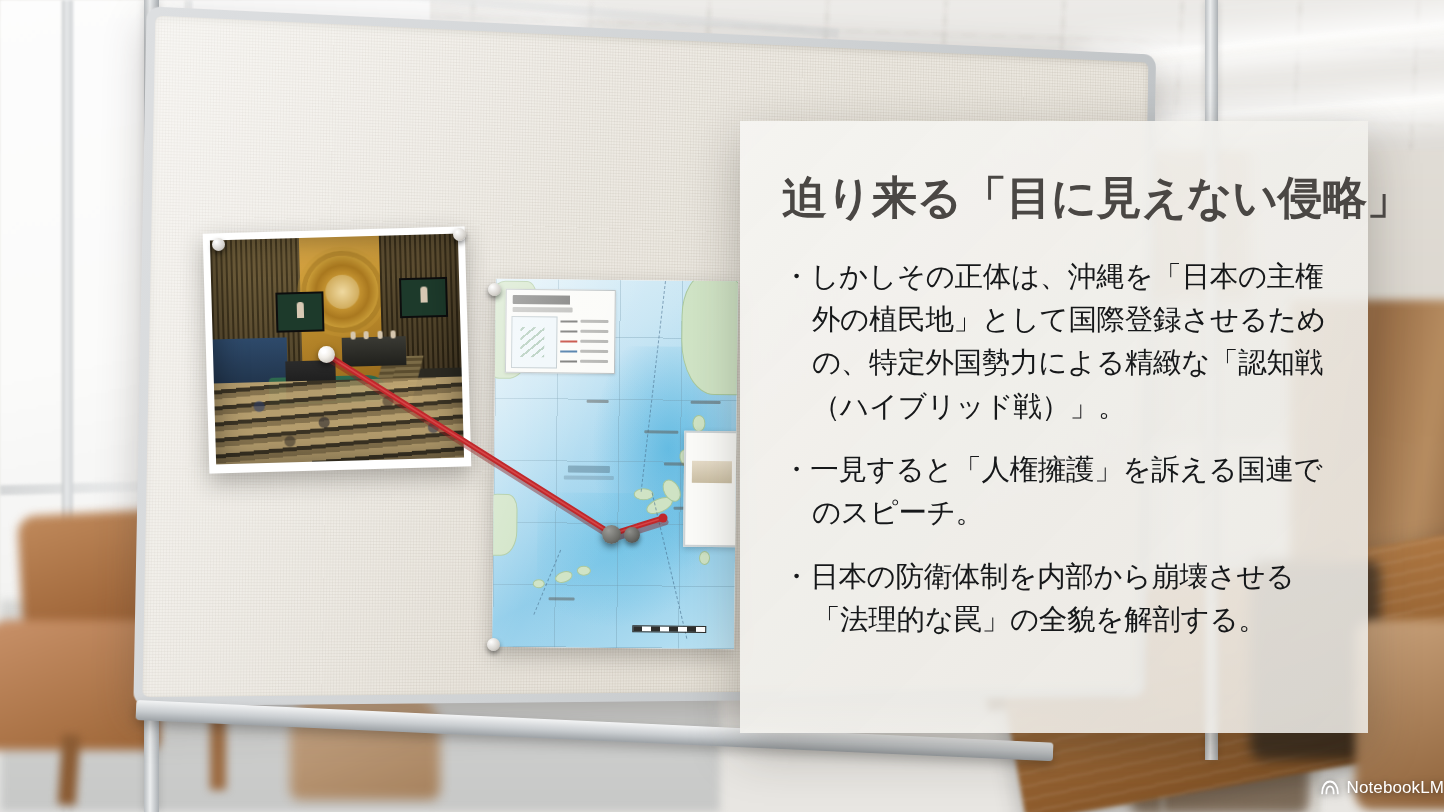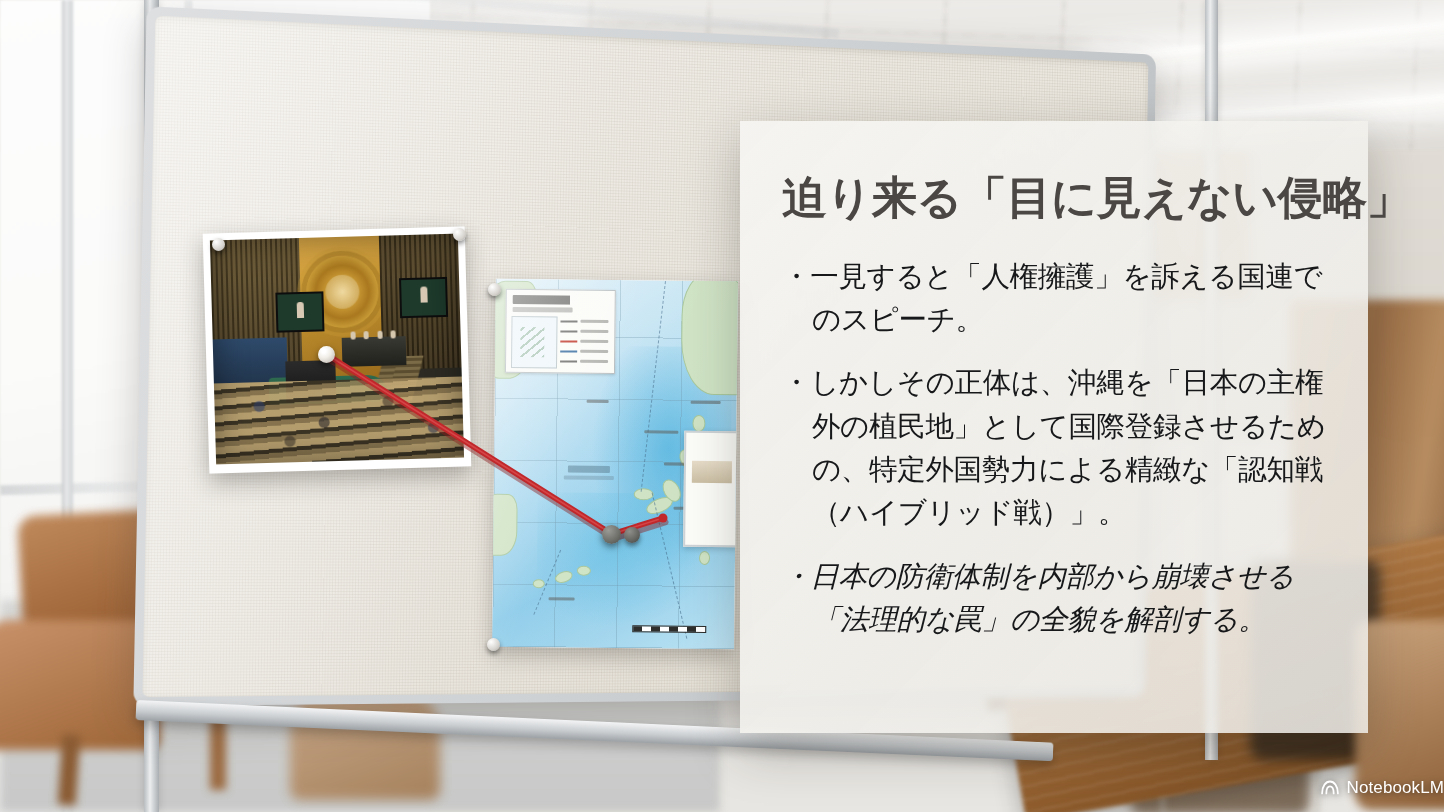--- a/index.html
+++ b/index.html
@@ -432,21 +432,21 @@
     font-family:"Liberation Sans","DejaVu Sans",sans-serif;
     font-size:28.5px;
     line-height:1.52;
     color:#16181a;
     margin-bottom:20px;
     letter-spacing:-0.3px;
     text-indent:-1.05em;
     padding-left:1.05em;
     font-weight:500;
   }
-  .bullet:last-child{margin-bottom:16px;font-style:italic;}
+  .bullet:last-child{margin-bottom:16px;}
 
   
   .watermark{
     position:absolute;right:16px;bottom:14px;
     display:flex;align-items:center;gap:7px;
     z-index:30;
     filter:drop-shadow(0 1px 3px rgba(0,0,0,.5));
   }
   .watermark svg{display:block;}
   .wm-text{
@@ -616,22 +616,22 @@
   <div class="pin p2"></div>
   <div class="pin p3"></div>
   <div class="pin p4"></div>
   <div class="pin red"></div>
   <div class="pin grey"></div>
   <div class="pin grey2"></div>
 
   <div class="card">
     <h1 class="card-title">迫り来る「目に見えない侵略」</h1>
     <ul class="bullets">
+      <li class="bullet">・しかしその正体は、沖縄を「日本の主権外の植民地」として国際登録させるための、特定外国勢力による精緻な「認知戦（ハイブリッド戦）」。</li>
       <li class="bullet">・一見すると「人権擁護」を訴える国連でのスピーチ。</li>
-      <li class="bullet">・しかしその正体は、沖縄を「日本の主権外の植民地」として国際登録させるための、特定外国勢力による精緻な「認知戦（ハイブリッド戦）」。</li>
       <li class="bullet">・日本の防衛体制を内部から崩壊させる「法理的な罠」の全貌を解剖する。</li>
     </ul>
   </div>
 
   <div class="watermark">
     <svg width="20" height="20" viewBox="0 0 24 24">
       <path d="M2.5 18.5 C2.5 9.4 7.1 4.2 12 4.2 C16.9 4.2 21.5 9.4 21.5 18.5" fill="none" stroke="#ffffff" stroke-width="2.1" stroke-linecap="round"></path>
       <path d="M7.6 18.5 C7.6 13.2 9.6 10.2 12 10.2 C14.4 10.2 16.4 13.2 16.4 18.5" fill="none" stroke="#ffffff" stroke-width="2.1" stroke-linecap="round"></path>
     </svg>
     <span class="wm-text">NotebookLM</span>

